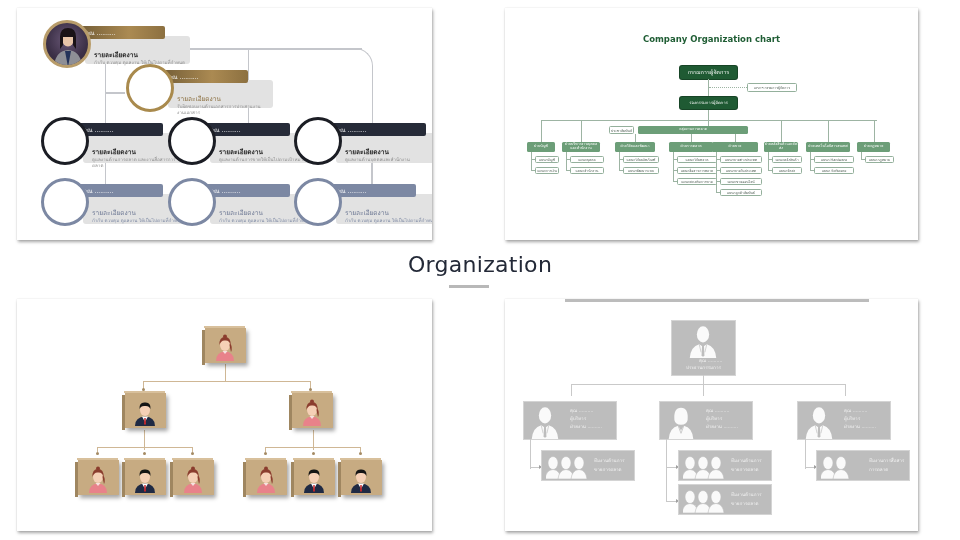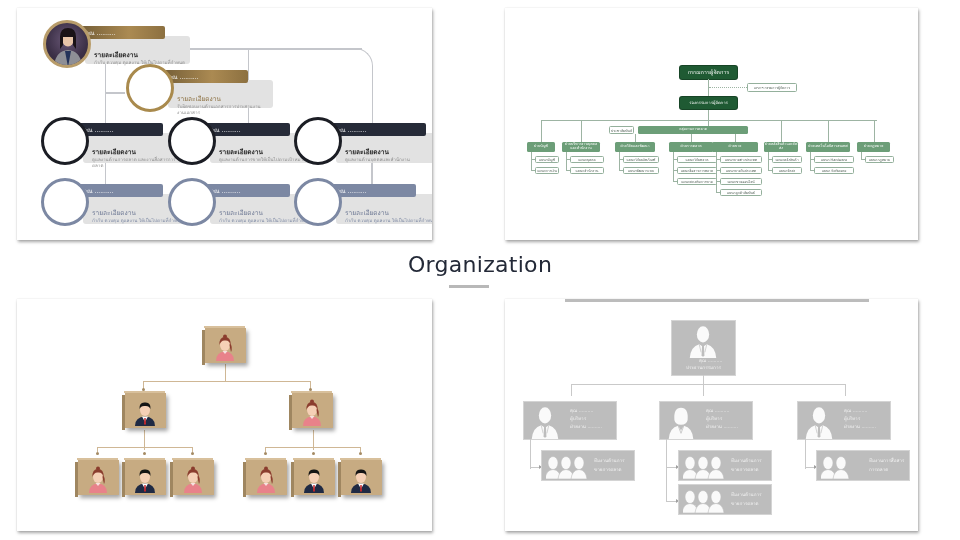--- a/index.html
+++ b/index.html
@@ -126,20 +126,21 @@
       <div class="infobox" style="left: 319px; top: 186px; width: 105px; height: 30px; padding-top: 14px;">
         <div class="info-title blue">รายละเอียดงาน</div>
         <div class="info-desc blue">กำกับ ควบคุม ดูแลงาน ให้เป็นไปตามที่กำหนด</div>
       </div>
       <div class="namebar blue" style="left:309px;top:176px;width:90px;">คุณ ..........</div>
       <div class="circle blue" style="left:277px;top:170px;width:48px;height:48px;"></div>
     </div>
 </div>
 
 <div class="card" id="card2">
+  <div class="c2-title">Company Organization chart</div>
   <div class="g-dark" style="left:175px;top:58px;width:57px;height:13px;line-height:13px;">กรรมการผู้จัดการ</div>
   <div class="g-line" style="left:203px;top:71px;width:1px;height:50px;"></div>
   <div class="g-dot" style="left:204px;top:79px;width:38px;"></div>
   <div class="g-outline" style="left:242px;top:75px;width:50px;height:9px;">เลขาฯ กรรมการผู้จัดการ</div>
   <div class="g-dark" style="left:175px;top:89px;width:57px;height:12px;line-height:12px;font-size:4.2px;">รองกรรมการผู้จัดการ</div>
   <div class="g-line" style="left:36px;top:112px;width:336px;height:1px;"></div>
   <div class="g-outline" style="left:104px;top:118px;width:25px;height:8px;">ประชาสัมพันธ์</div>
   <div class="g-mid" style="left:133px;top:118px;width:110px;height:8px;">กลุ่มงานการตลาด</div>
   <div id="c2-depts">
       <div class="g-line" style="left:36px;top:112px;width:1px;height:22px;"></div>

